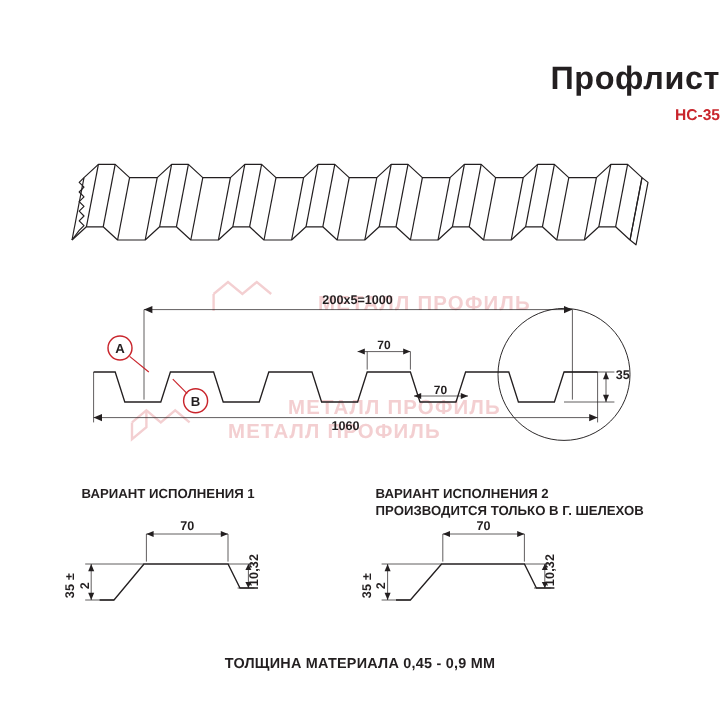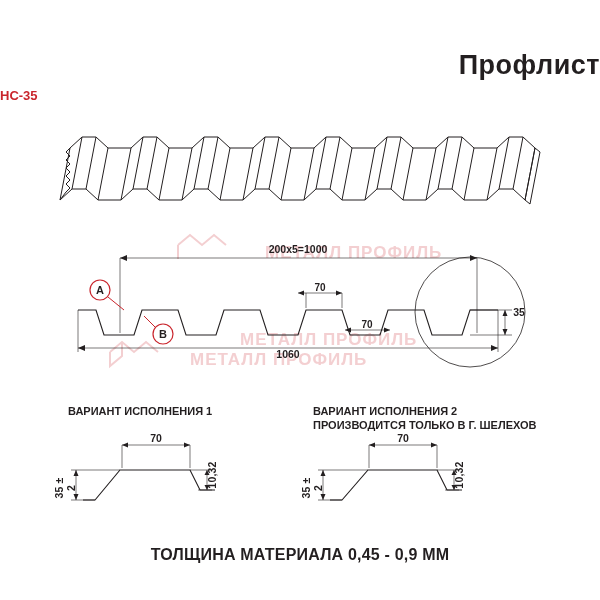--- a/index.html
+++ b/index.html
@@ -29,32 +29,32 @@
     text-align: right;
     font-size: 27px;
     font-weight: bold;
     letter-spacing: 0.5px;
   }
   .subtitle {
     position: absolute;
     left: 0;
     top: 88px;
     width: 600px;
-    text-align: left;
+    text-align: right;
     font-size: 13px;
     font-weight: bold;
     color: #c9252c;
   }
   .footer {
     position: absolute;
     left: 0;
     top: 546px;
     width: 600px;
     text-align: center;
-    font-size: 16px;
+    font-size: 12px;
     font-weight: bold;
     letter-spacing: 0.2px;
   }
   .vlabel {
     position: absolute;
     font-size: 10.5px;
     font-weight: bold;
     text-align: center;
     letter-spacing: 0.2px;
   }

